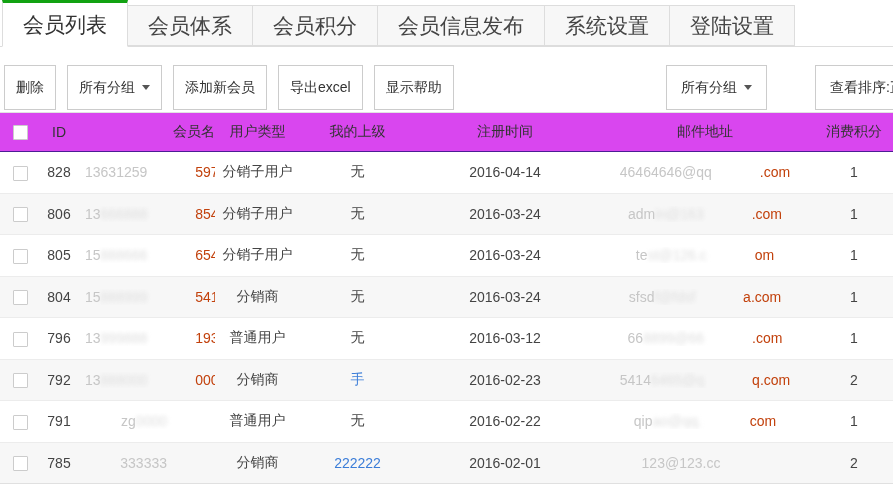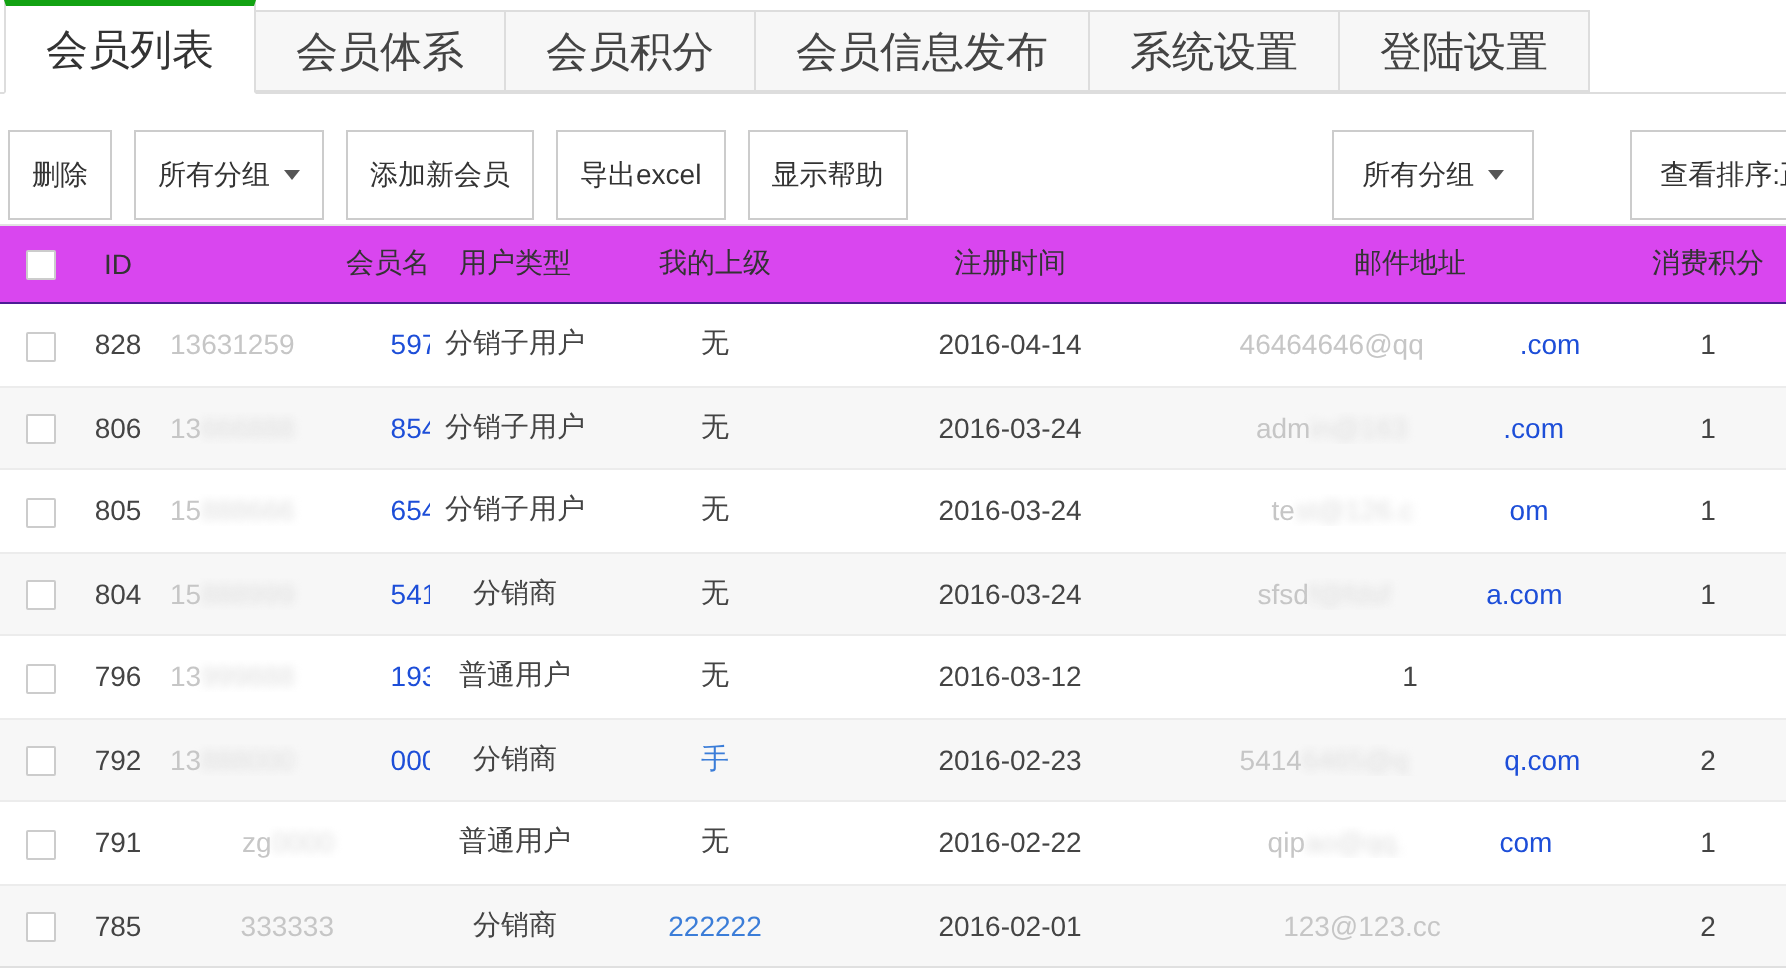--- a/index.html
+++ b/index.html
@@ -57,21 +57,21 @@
   .tbody .tr:nth-child(even){background:#f7f7f7;}
   .tbody .tr:last-child{border-bottom:1px solid #e0e0e0;}
   .td,.th{text-align:center;overflow:hidden;white-space:nowrap;}
   .c3{text-align:right;padding-left:7px;}
   .checkbox{
     display:inline-block;width:13px;height:13px;background:#fff;
     border:1px solid #ccc;border-radius:1px;vertical-align:middle;cursor:pointer;
   }
   .t-dim{color:#c6c6c6;}
   .t-mid{color:#dedede;filter:blur(2px);}
-  .t-end{color:#1d4ed8;padding-left:48px;}
+  .t-end{color:#c2410c;padding-left:48px;}
   .c5.link{color:#3b7dd8;cursor:pointer;}
 </style>
 </head>
 <body>
 
 <div class="page">
 
   <div class="tabbar">
       <div class="tab active">
         <span>会员列表</span>
@@ -173,20 +173,21 @@
     <div class="td c7"><span class="t-dim">sfsd</span><span class="t-mid">f@fdsf</span><span class="t-end">a.com</span></div>
     <div class="td">1</div>
   </div>
         <div class="tr">
     <div class="td"><span class="checkbox"></span></div>
     <div class="td c2">796</div>
     <div class="td c3"><span class="t-dim">13</span><span class="t-mid">999888</span><span class="t-end">193</span></div>
     <div class="td">普通用户</div>
     <div class="td c5">无</div>
     <div class="td">2016-03-12</div>
+    <div class="td c7"><span class="t-dim">66</span><span class="t-mid">8899@66</span><span class="t-end">.com</span></div>
     <div class="td">1</div>
   </div>
         <div class="tr">
     <div class="td"><span class="checkbox"></span></div>
     <div class="td c2">792</div>
     <div class="td c3"><span class="t-dim">13</span><span class="t-mid">888000</span><span class="t-end">000</span></div>
     <div class="td">分销商</div>
     <div class="td c5 link">手</div>
     <div class="td">2016-02-23</div>
     <div class="td c7"><span class="t-dim">5414</span><span class="t-mid">6465@q</span><span class="t-end">q.com</span></div>

